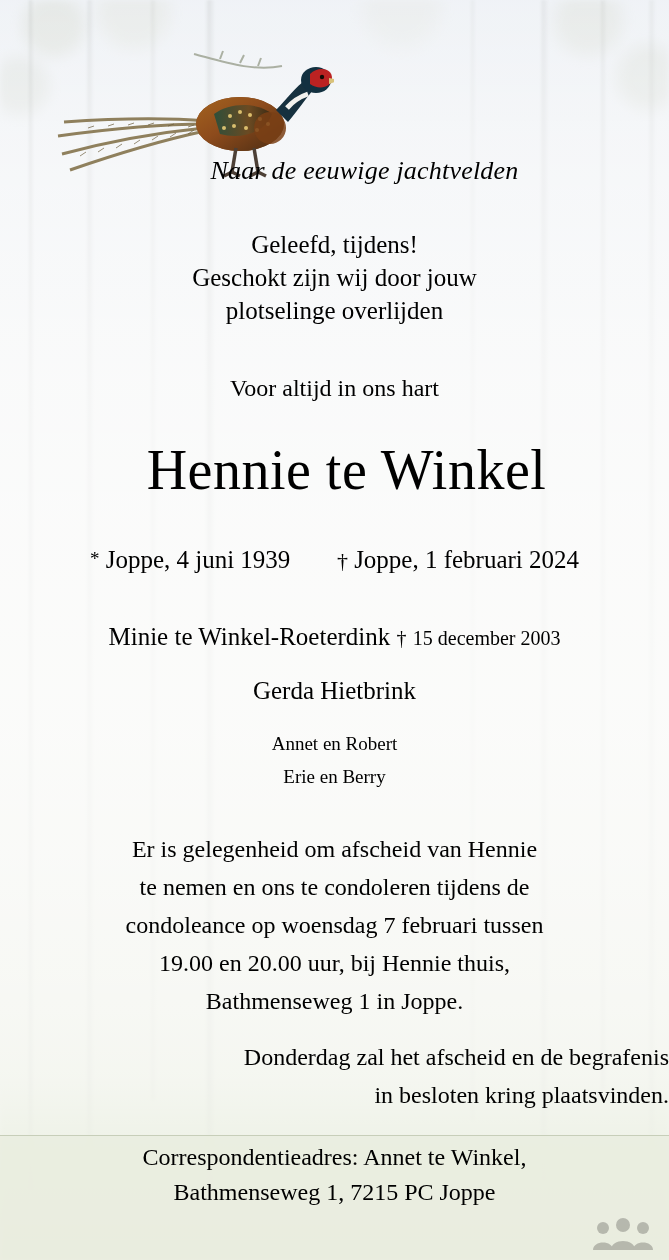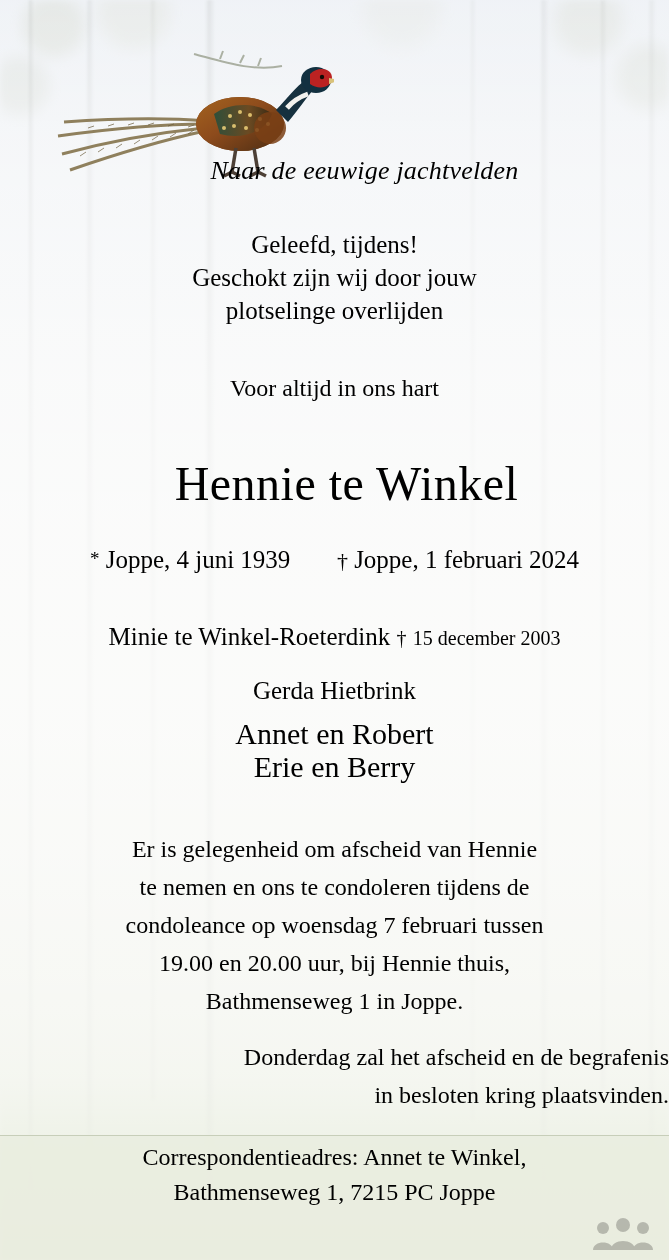--- a/index.html
+++ b/index.html
@@ -122,40 +122,40 @@
     position: absolute;
     left: 0; right: 0;
     text-align: center;
   }
   .line { display: block; }
 
   .opening { top: 228px; font-size: 25px; line-height: 33px; }
   .forever { top: 375px; font-size: 24px; }
 
   .name {
-    top: 451px;
-    font-size: 48px;
+    top: 437px;
+    font-size: 56px;
     letter-spacing: 0.5px;
     line-height: 66px;
     padding-left: 24px;
   }
 
   .dates {
     top: 546px;
     font-size: 25px;
   }
   .dates .sep { display: inline-block; width: 34px; }
   .star { font-size: 19px; vertical-align: 3px; }
   .dagger { font-size: 22px; }
 
   .survivors { top: 620px; }
   .survivors .sv1 { font-size: 25px; line-height: 34px; }
   .survivors .sv1 .small { font-size: 20px; }
   .survivors .sv2 { font-size: 25px; margin-top: 22px; }
-  .survivors .sv3 { font-size: 30px; margin-top: 12px; line-height: 33px; }
+  .survivors .sv3 { font-size: 19px; margin-top: 22px; line-height: 33px; }
 
   .info {
     top: 830px;
     font-size: 24px;
     line-height: 38px;
   }
   .closing {
     top: 1038px;
     font-size: 24px;
     line-height: 38px;

